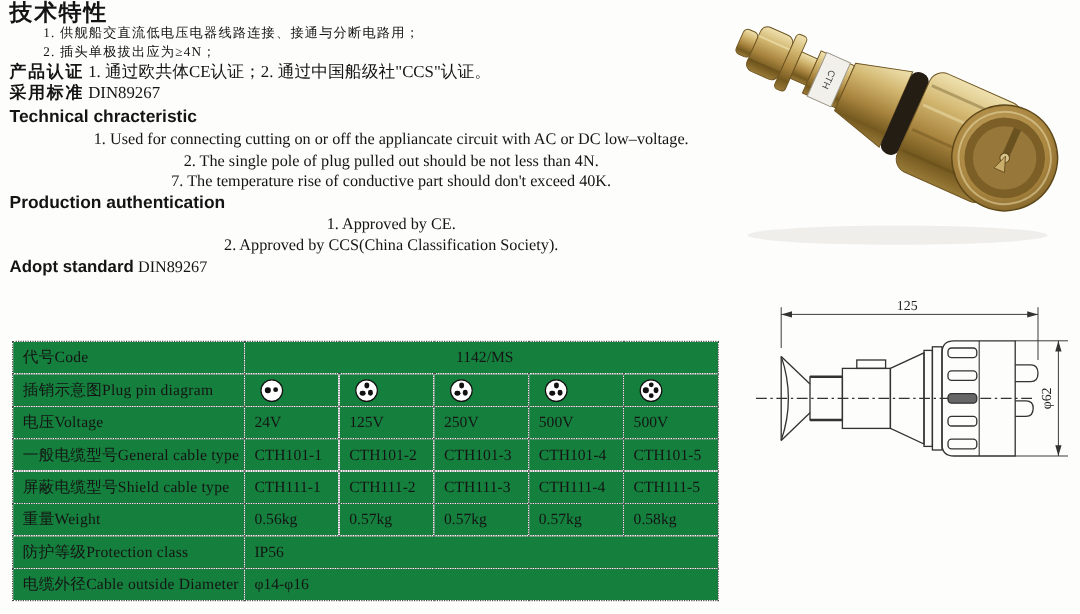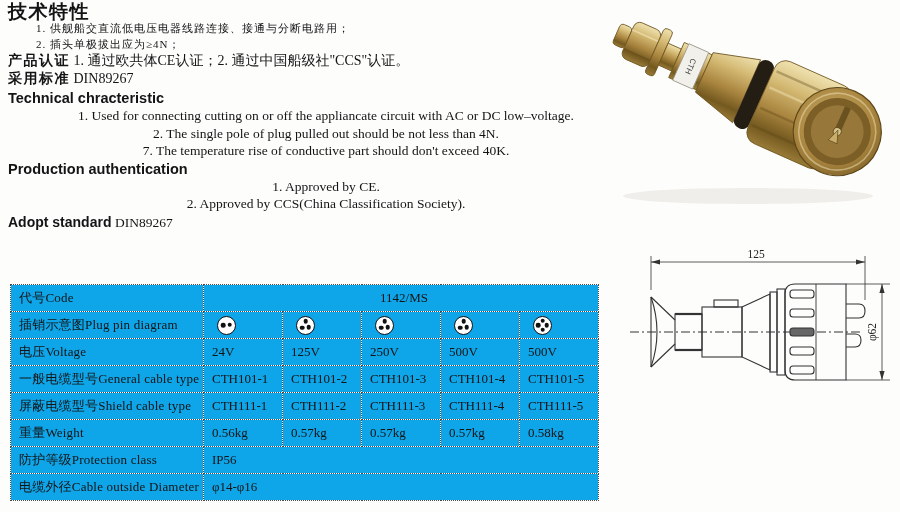--- a/index.html
+++ b/index.html
@@ -20,21 +20,21 @@
   .en-item{font-size:13.5px;line-height:17.5px;padding-left:28px;white-space:nowrap;text-align:center;}
   .gap6{height:2px;}
 
   
   table.spec{
     position:absolute;left:10px;top:284px;border-collapse:collapse;table-layout:fixed;
     font-size:13px;background:#fff;
   }
   table.spec td{
     border:1px dotted #4a4a4a;height:26px;padding:0 2px 0 8px;
-    white-space:nowrap;overflow:hidden;background:#0ea5e9;
+    white-space:nowrap;overflow:hidden;background:#15803d;
   }
   td.lbl{letter-spacing:.2px;}
   td.val{padding-left:13px;margin-top:43px;}
   td.span-center{text-align:center;padding-left:0;}
   td.pinrow{height:32px;}
   .pin-circle{
     display:inline-block;width:17px;height:17px;border:1.5px solid #111;border-radius:50%;
     position:relative;margin-left:5px;vertical-align:middle;background:#fff;
   }
   .pin-dot{position:absolute;width:4.6px;height:4.6px;background:#111;border-radius:50%;transform:translate(-50%,-50%);}

